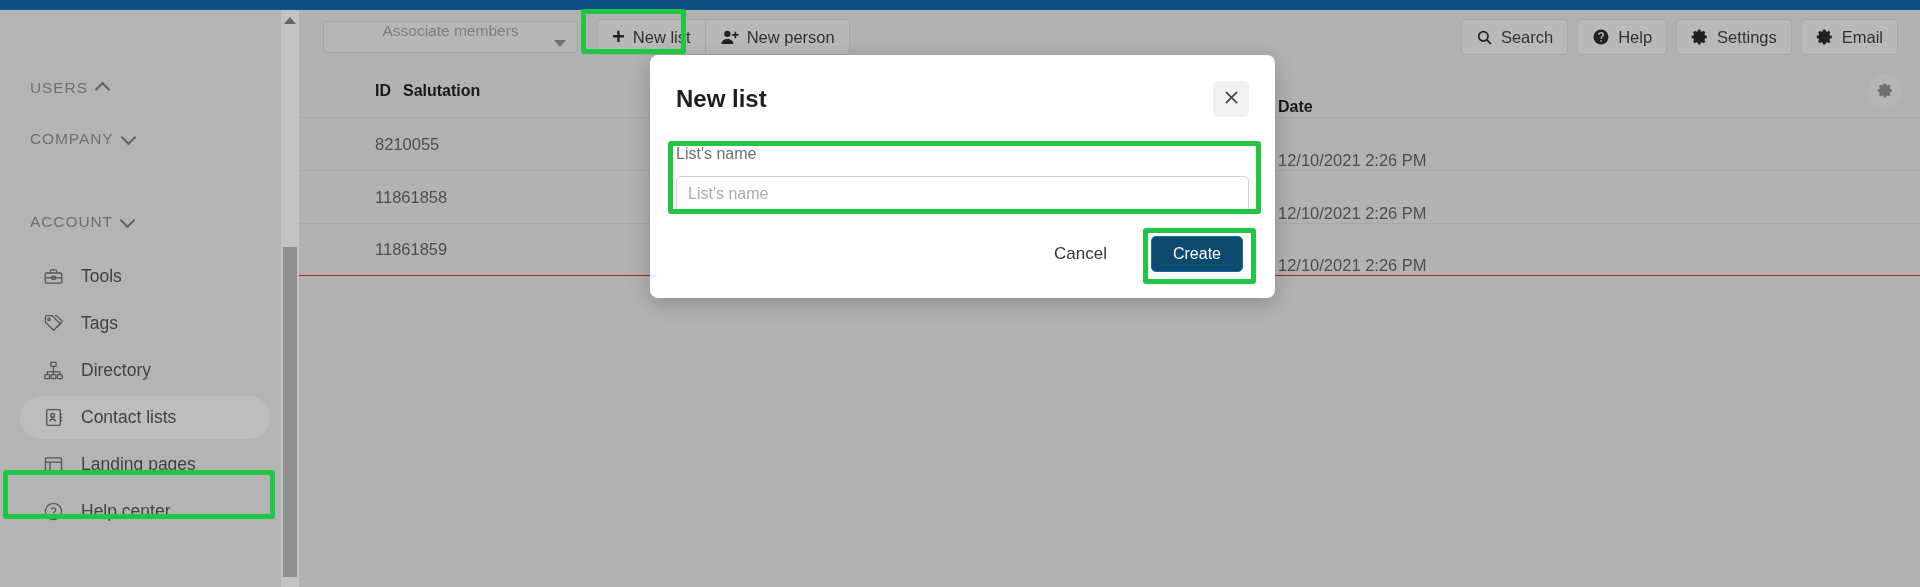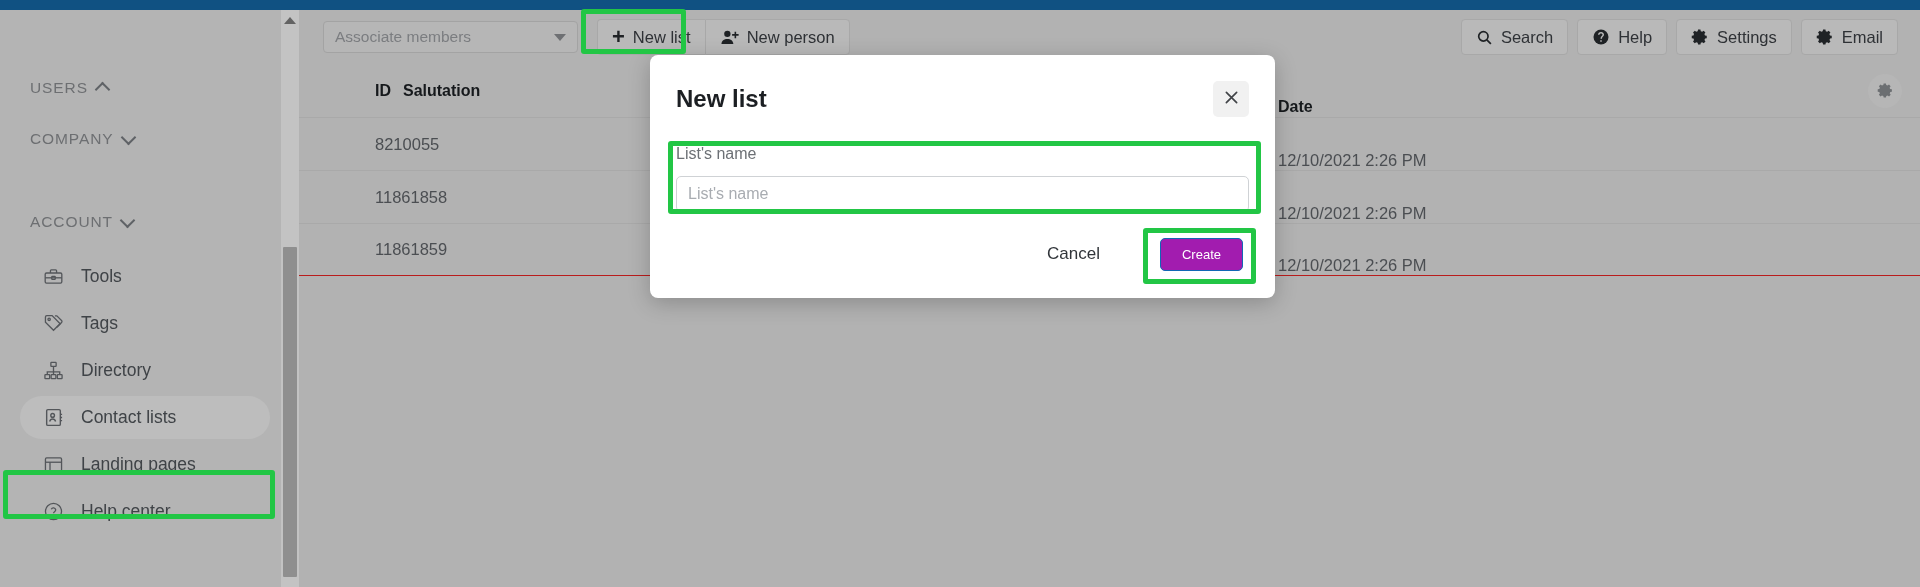--- a/index.html
+++ b/index.html
@@ -161,20 +161,21 @@
     height: 32px;
     border: 1px solid #a3a3a3;
     border-radius: 4px;
     background: #b6b6b6;
     display: flex;
     align-items: center;
     padding: 0 11px;
     font-size: 15.5px;
     color: #7b7d80;
     margin-right: 19px;
+    flex-direction: column;
   }
   .select-box .caret {
     margin-left: auto;
     width: 0; height: 0;
     border-left: 6px solid transparent;
     border-right: 6px solid transparent;
     border-top: 7px solid #6e7073;
   }
 
   .tb-btn {
@@ -313,27 +314,27 @@
   }
   .btn-cancel {
     font-size: 17px;
     color: #31353a;
     background: transparent;
     border: none;
     padding: 8px 18px;
     font-family: "Liberation Sans", sans-serif;
   }
   .btn-create {
-    font-size: 13px;
+    font-size: 16px;
     color: #ffffff;
-    background: #a21caf;
+    background: #0c4a6e;
     border: 1px solid #1268b5;
     border-radius: 5px;
     padding: 8px 21px;
-    margin-left: 26px;
+    margin-left: 10px;
     margin-right: 6px;
     font-family: "Liberation Sans", sans-serif;
   }
 </style>
 </head>
 <body>
 
 <div id="app">
 
   <div class="top-blue-bar"></div>

